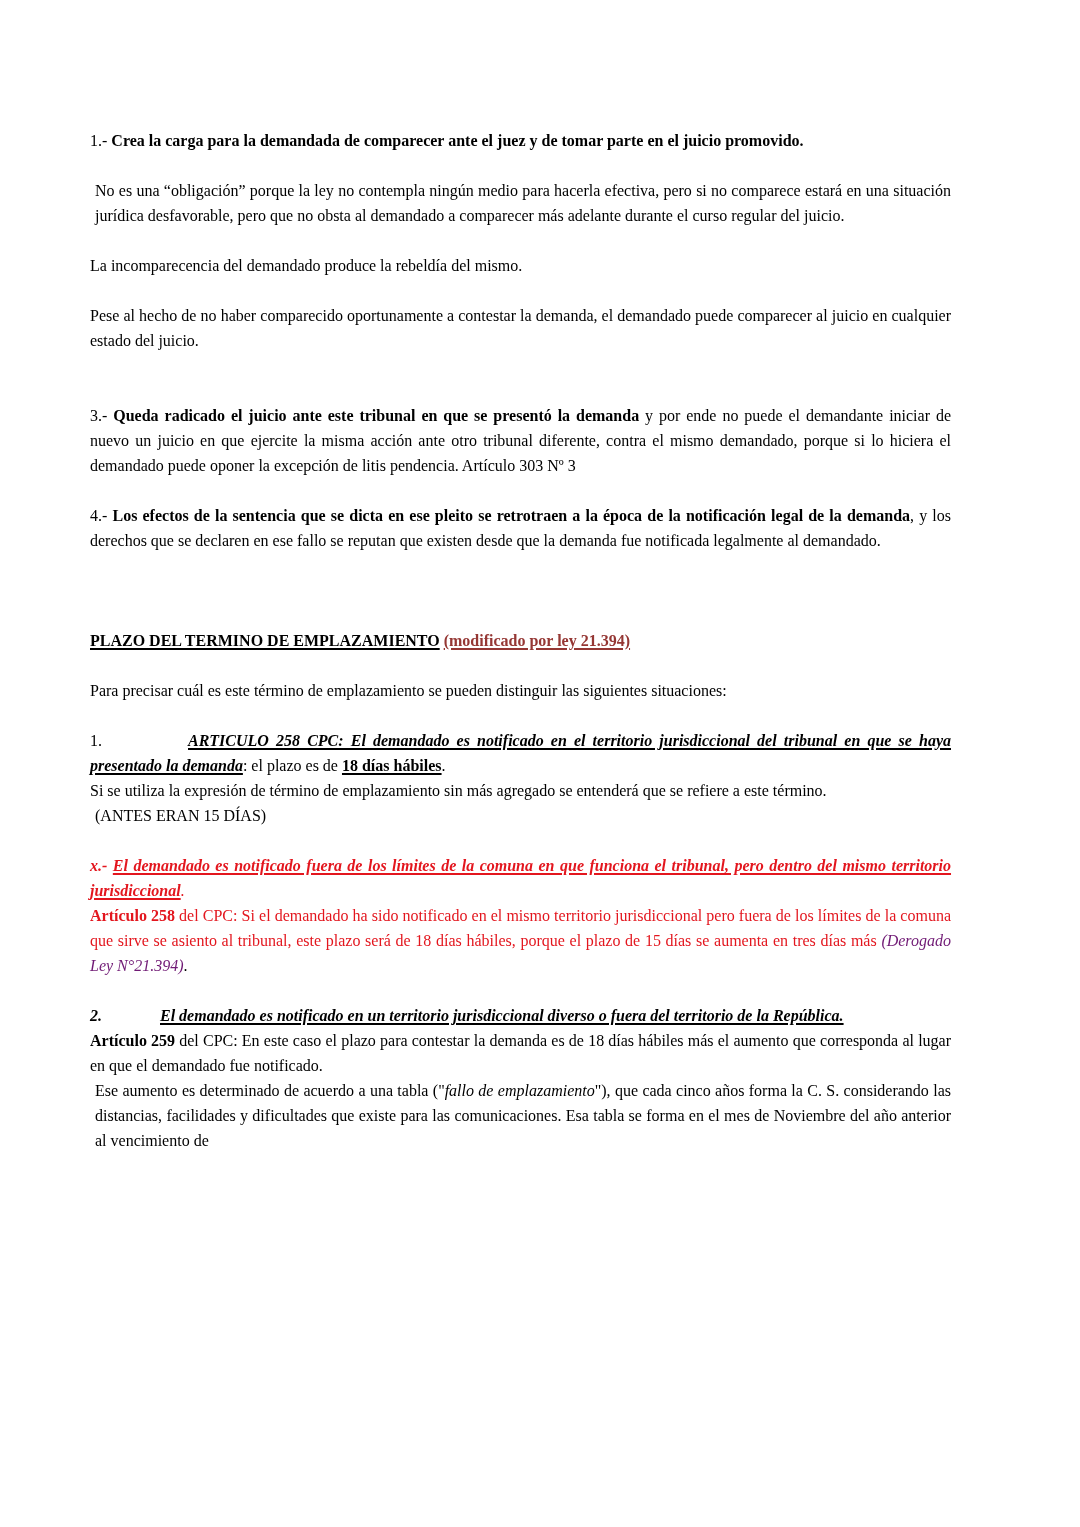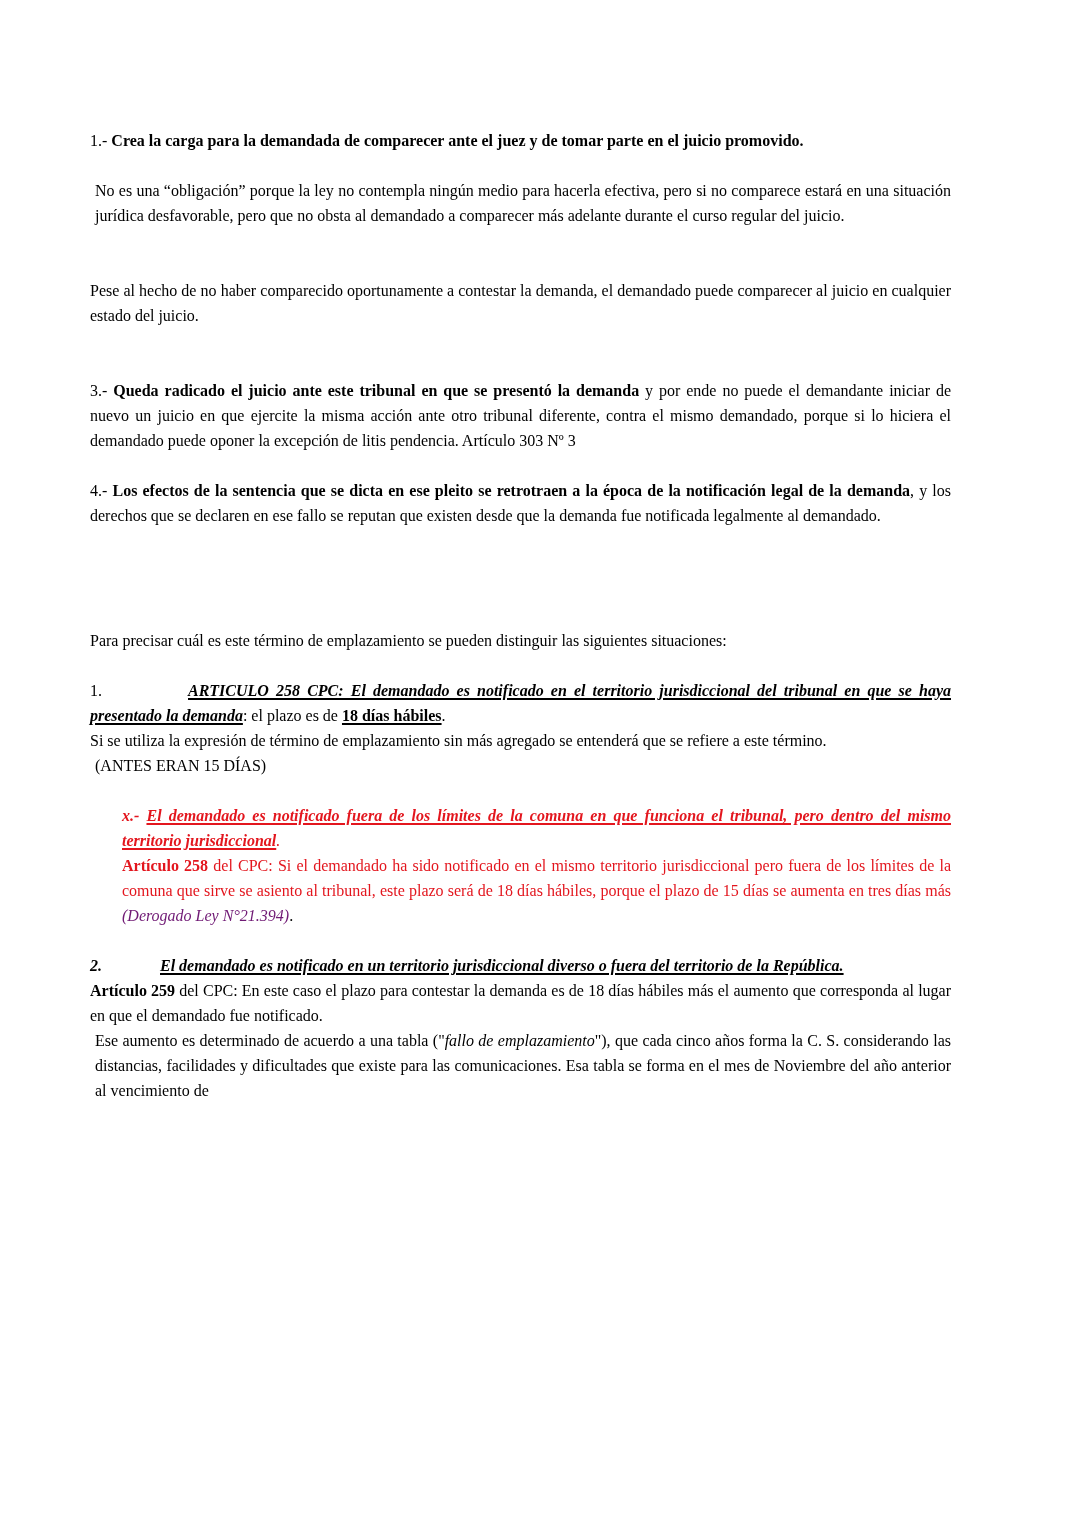--- a/index.html
+++ b/index.html
@@ -25,21 +25,21 @@
     }
     p {
       margin: 0;
       text-align: justify;
     }
     .gap { height: 25px; }
     .gap-big { height: 75px; }
     b { font-weight: bold; }
     .u { text-decoration: underline; text-underline-offset: 2px; text-decoration-thickness: 1.5px; }
     .i { font-style: italic; }
-    .red { color: #e3161e; margin-left: 32px; }
+    .red { color: #e3161e; }
     .darkred { color: #953734; }
     .tab1 { display: inline-block; width: 98px; }
     .tab2 { display: inline-block; width: 70px; }
     .lead-space { padding-left: 5px; }
   </style>
 </head>
 <body>
 
 <div class="page">
 
@@ -47,20 +47,21 @@
     <span>1.-</span>
     <b>Crea la carga para la demandada de comparecer ante el juez y de tomar parte en el juicio promovido.</b>
   </p>
 
   <div class="gap"></div>
 
   <p class="lead-space" style="padding-left:5px;">No es una “obligación” porque la ley no contempla ningún medio para hacerla efectiva, pero si no comparece estará en una situación jurídica desfavorable, pero que no obsta al demandado a comparecer más adelante durante el curso regular del juicio.</p>
 
   <div class="gap"></div>
 
+  <p>La incomparecencia del demandado produce la rebeldía del mismo.</p>
 
   <div class="gap"></div>
 
   <p>Pese al hecho de no haber comparecido oportunamente a contestar la demanda, el demandado puede comparecer al juicio en cualquier estado del juicio.</p>
 
   <div class="gap"></div>
 
 
   <div class="gap"></div>
 
@@ -71,20 +72,24 @@
 
   <div class="gap"></div>
 
   <p>
     <span>4.-</span>
     <b>Los efectos de la sentencia que se dicta en ese pleito se retrotraen a la época de la notificación legal de la demanda</b><span>, y los derechos que se declaren en ese fallo se reputan que existen desde que la demanda fue notificada legalmente al demandado.</span>
   </p>
 
   <div class="gap-big"></div>
 
+  <p>
+    <b class="u">PLAZO DEL TERMINO DE EMPLAZAMIENTO</b>
+    <b class="u darkred">(modificado por ley 21.394)</b>
+  </p>
 
   <div class="gap"></div>
 
   <p>Para precisar cuál es este término de emplazamiento se pueden distinguir las siguientes situaciones:</p>
 
   <div class="gap"></div>
 
   <p><span class="tab1">1.</span><b class="i u">ARTICULO  258 CPC: El demandado es notificado en el  territorio jurisdiccional del tribunal en que se haya presentado la demanda</b><span>: el plazo es de </span><b class="u">18 días hábiles</b><span>.</span></p>
 
   <p>Si se utiliza la expresión de término de emplazamiento sin más agregado se entenderá que se refiere a este término.</p>

